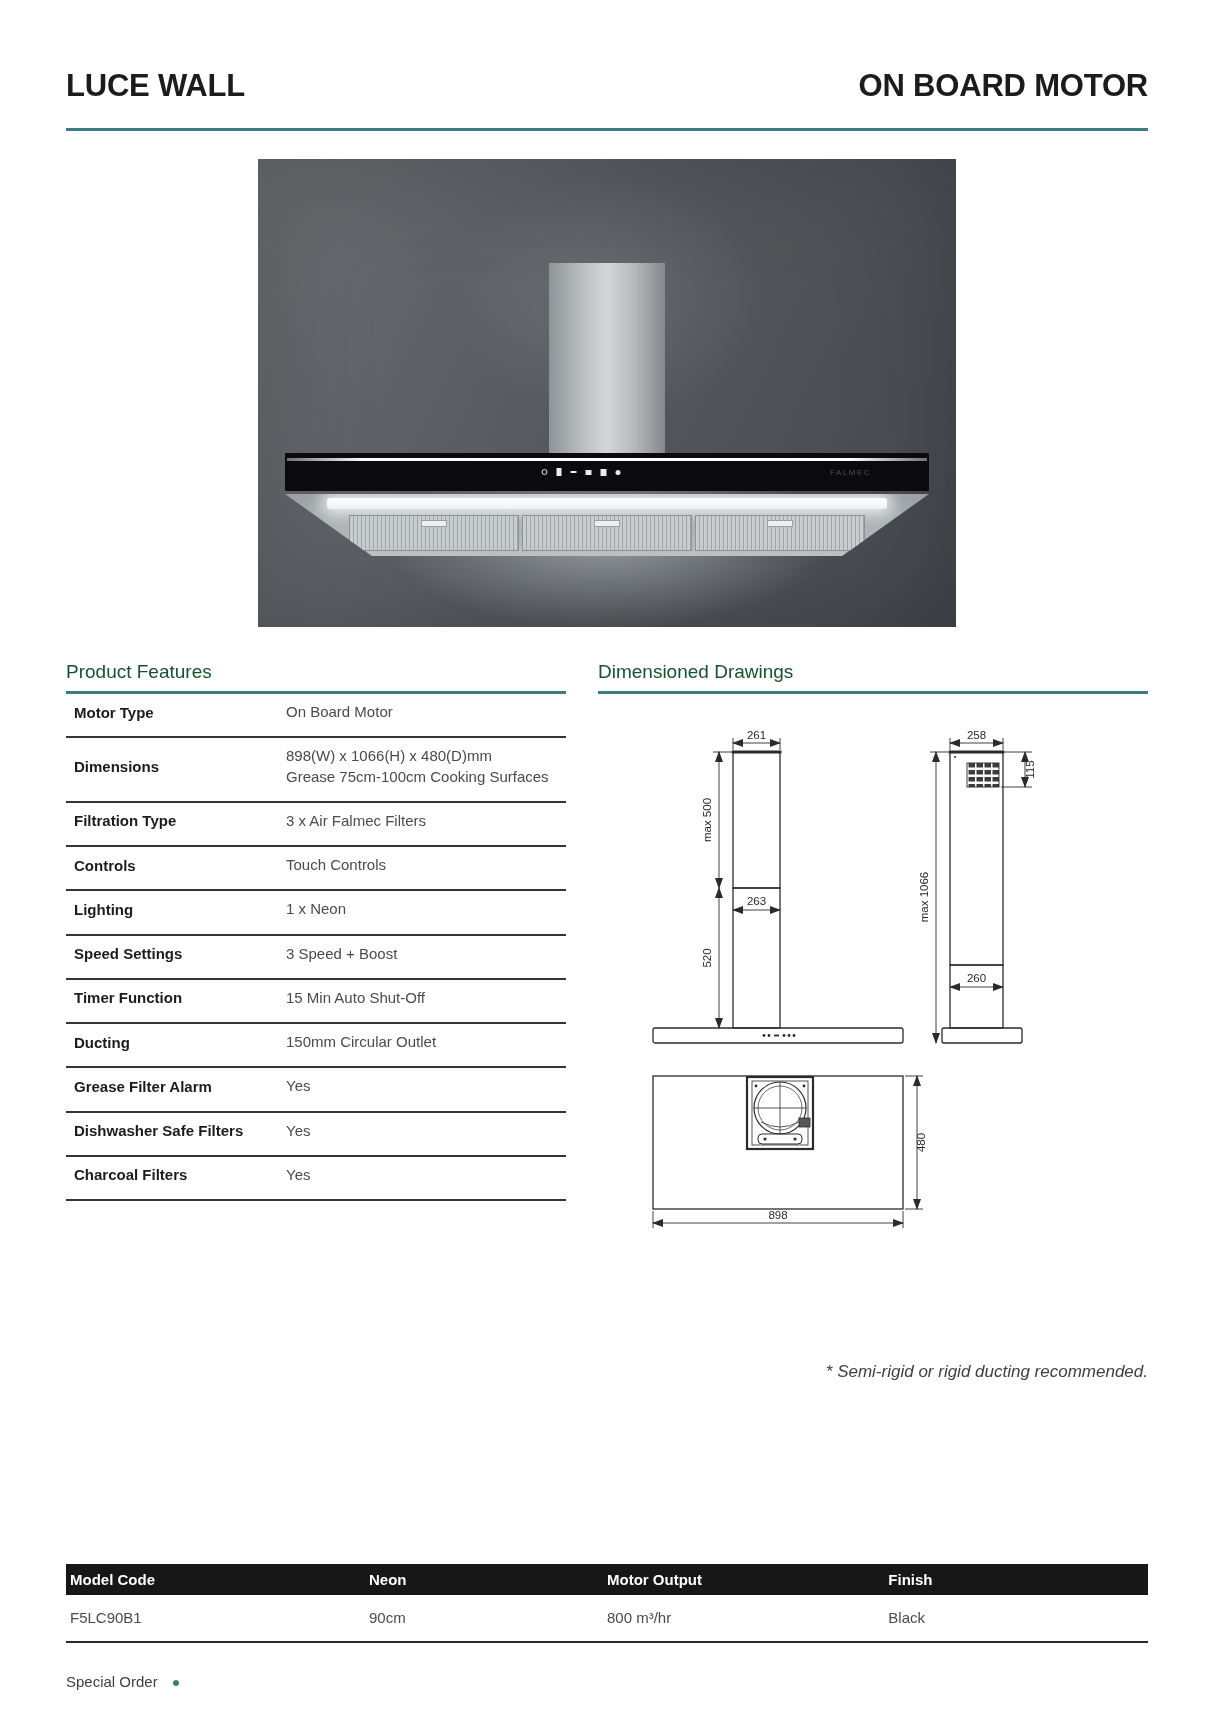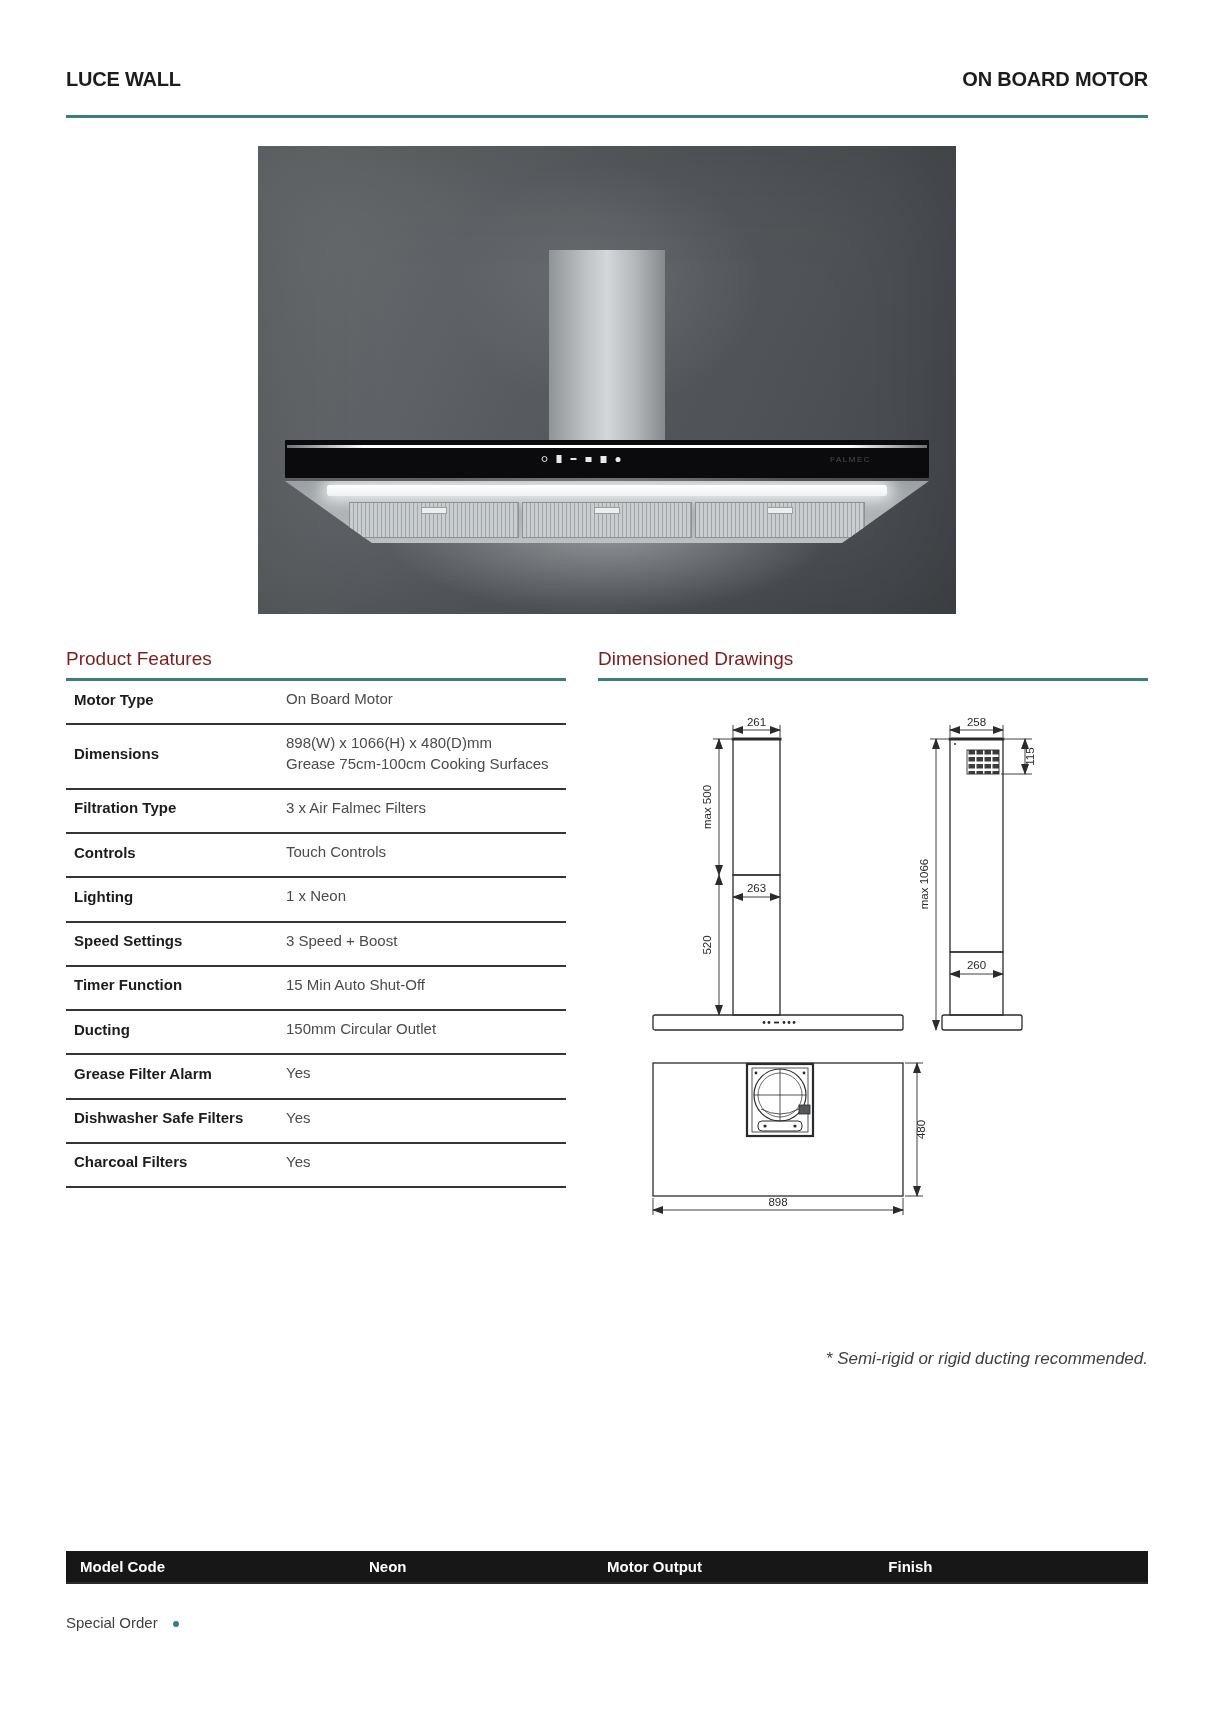--- a/index.html
+++ b/index.html
@@ -3,21 +3,21 @@
 <meta charset="utf-8">
 <style>
   :root{ --accent:#3E7C85; --ink:#1E1B1C; --val:#4B4B4D; --line:#353535; }
   *{margin:0;padding:0;box-sizing:border-box;}
   html,body{background:#fff;}
   body{width:1214px;height:1717px;font-family:"Liberation Sans",sans-serif;color:var(--ink);overflow:hidden;}
   .page{width:1214px;height:1717px;padding:0 66px;}
 
   
   .header{padding-top:68px;padding-bottom:24px;border-bottom:3px solid var(--accent);display:flex;justify-content:space-between;align-items:flex-end;}
-  .header h1,.header .sub{font-size:20px;font-weight:700;letter-spacing:-0.2px;}
+  .header h1,.header .sub{font-size:31px;font-weight:700;letter-spacing:-0.2px;}
 
   
   .hero{position:relative;width:698px;height:468px;margin:28px auto 0;overflow:hidden;
         background:linear-gradient(115deg,#6b6f72 0%,#565a5e 45%,#44484c 100%);}
   .hero .glow{position:absolute;left:0;top:0;right:0;bottom:0;
         background:radial-gradient(ellipse 46% 26% at 50% 82%,rgba(205,210,213,.55),rgba(205,210,213,0) 70%),
                    radial-gradient(ellipse 30% 35% at 50% 30%,rgba(255,255,255,.10),rgba(255,255,255,0) 75%);
         box-shadow:inset 0 0 120px rgba(0,0,0,.20);}
   .chimney{position:absolute;left:50%;transform:translateX(-50%);top:104px;width:116px;height:194px;
         background:linear-gradient(90deg,#8f9496 0%,#bcc0c2 30%,#d4d7d9 50%,#b3b7b9 75%,#85898c 100%);}
@@ -41,40 +41,40 @@
   .filters{position:absolute;top:21px;left:10%;width:80%;bottom:5px;display:flex;gap:3px;}
   .filter{flex:1;position:relative;border:1px solid #8d9194;
         background:repeating-linear-gradient(90deg,#c9cdcf 0 3px,#9fa4a7 3px 4px),
                    repeating-linear-gradient(0deg,rgba(255,255,255,.4) 0 2px,rgba(88,93,96,.4) 2px 4px);}
   .handle{position:absolute;top:4px;left:50%;transform:translateX(-50%);width:26px;height:7px;background:#eceeef;border:1px solid #9aa0a2;}
 
   
   .cols{display:flex;gap:32px;margin-top:34px;}
   .col-left{width:500px;flex:none;}
   .col-right{flex:1;}
-  .sec-head{font-size:19px;font-weight:400;color:#7f1d1d;padding-bottom:8px;border-bottom:3px solid var(--accent);}
+  .sec-head{font-size:19px;font-weight:400;color:#14532d;padding-bottom:8px;border-bottom:3px solid var(--accent);}
 
   
   .feat-row{display:flex;border-bottom:2px solid var(--line);padding:8px 0 14px 8px;align-items:center;}
   .feat-label{width:212px;flex:none;font-weight:700;font-size:15px;}
   .feat-value{font-size:15px;color:var(--val);line-height:1.35;}
 
   
   .drawing-wrap{margin-top:14px;}
   svg text{font-family:"Liberation Sans",sans-serif;font-size:11.5px;fill:#2a2a2a;}
 
   
   .note{margin-top:10px;text-align:right;font-style:italic;font-size:17px;color:#404040;}
 
   
   .spec{margin-top:182px;border-bottom:2px solid #2B2B2B;}
   .spec-head{display:grid;grid-template-columns:28% 22% 26% 24%;background:#171717;color:#fff;
              font-weight:700;font-size:15px;padding:7px 0;}
   .spec-row{display:grid;grid-template-columns:28% 22% 26% 24%;font-size:15px;color:var(--val);padding:14px 0 15px;}
-  .spec-head span:first-child,.spec-row span:first-child{padding-left:14px;}
+  .spec-head span:first-child,.spec-row span:first-child{padding-left:4px;}
 
   
   .special{margin-top:30px;font-size:15px;color:#3F3F41;display:flex;align-items:center;gap:15px;}
   .special .dot{width:6px;height:6px;border-radius:50%;background:var(--accent);display:inline-block;margin-top:2px;}
 </style>
 </head>
 <body>
 
 <div class="page">
 
@@ -285,20 +285,26 @@
 
   <div class="note">* Semi-rigid or rigid ducting recommended.</div>
 
   <div class="spec">
     <div class="spec-head">
       <span>Model Code</span>
       <span>Neon</span>
       <span>Motor Output</span>
       <span>Finish</span>
     </div>
+    <div class="spec-row">
+      <span>F5LC90B1</span>
+      <span>90cm</span>
+      <span>800 m³/hr</span>
+      <span>Black</span>
+    </div>
   </div>
 
   <div class="special">
     <span>Special Order</span>
     <span class="dot"></span>
   </div>
 
 </div>
 
 </body></html>

